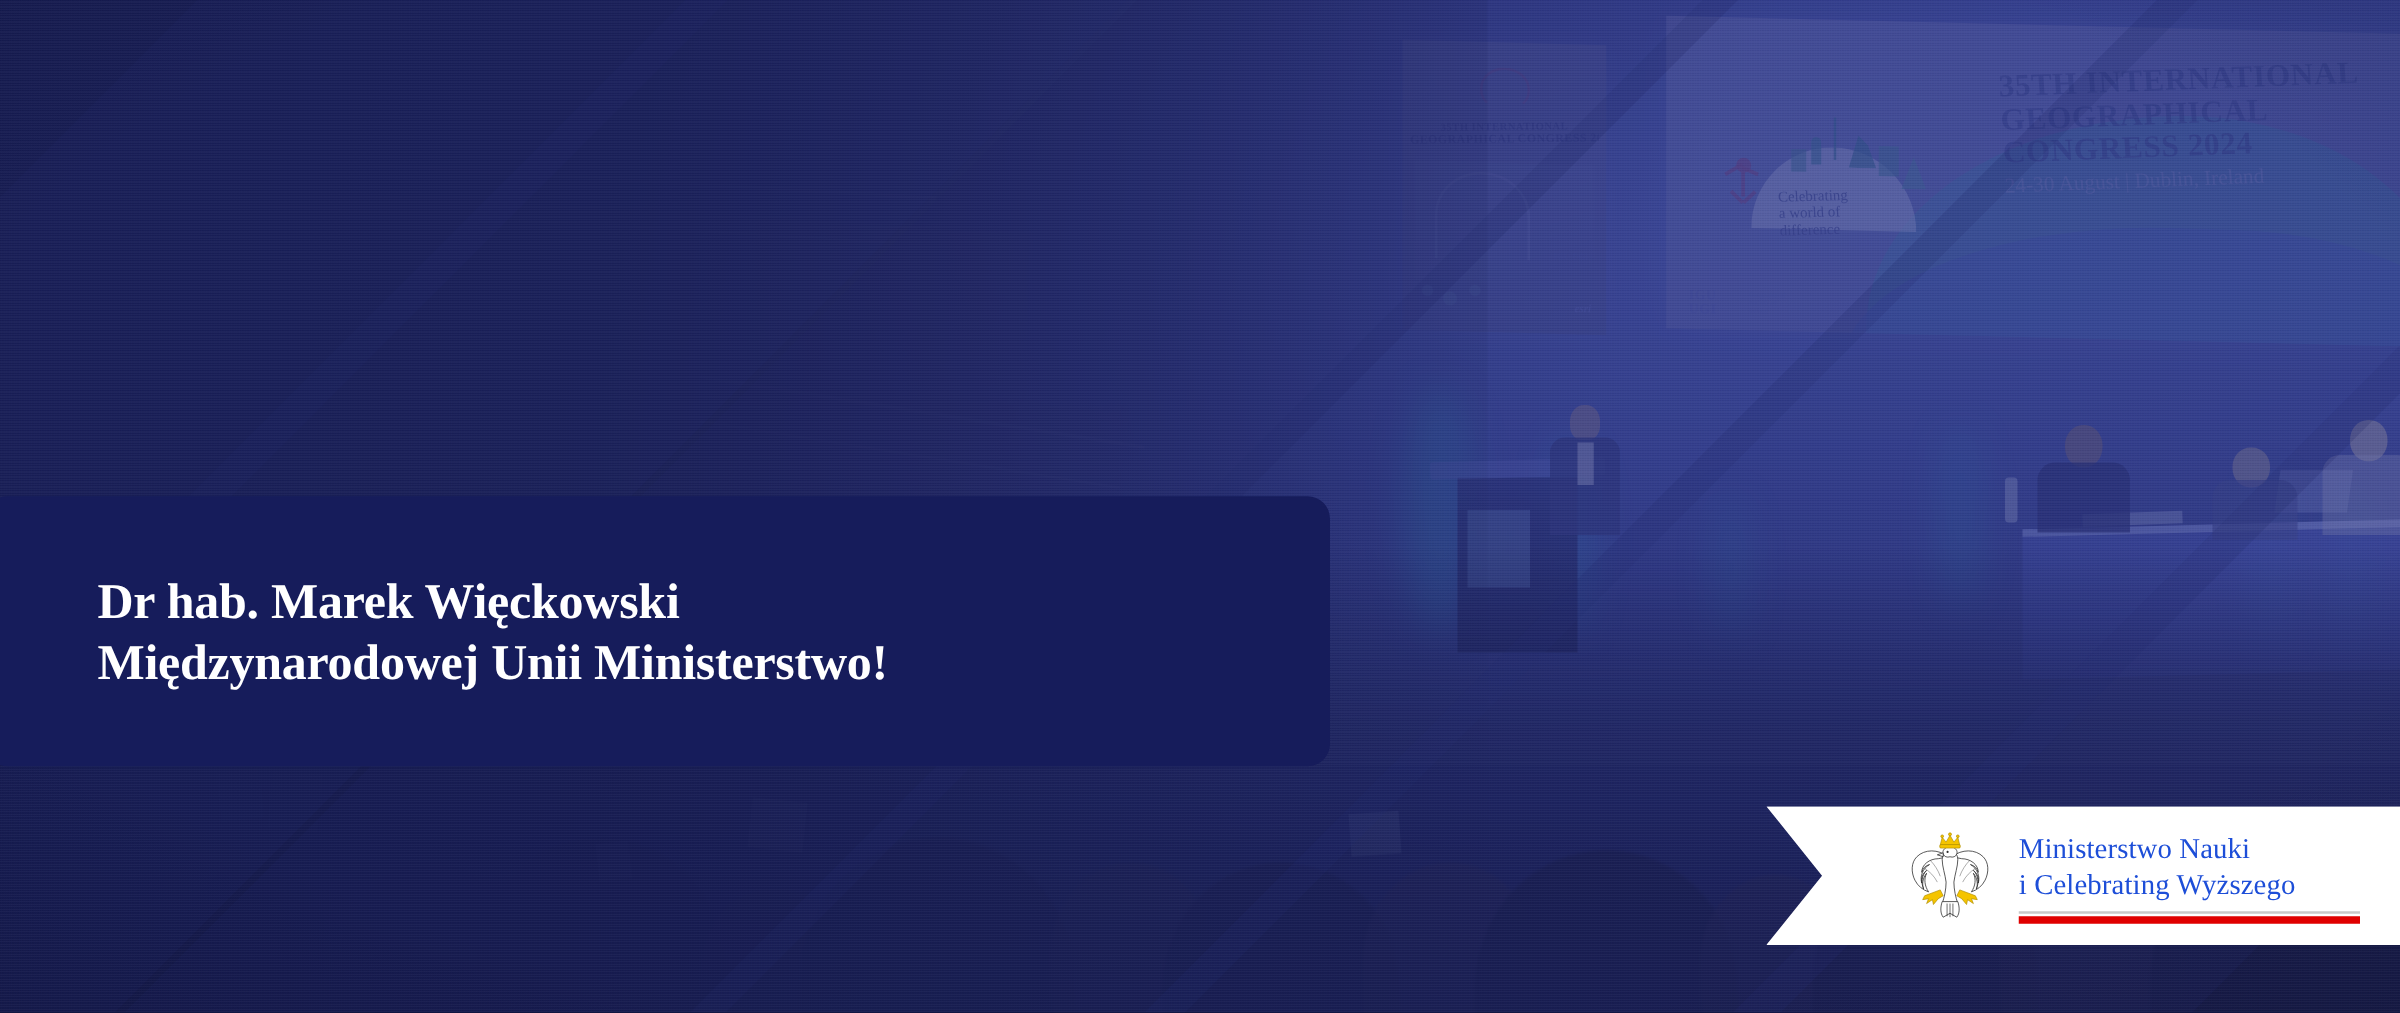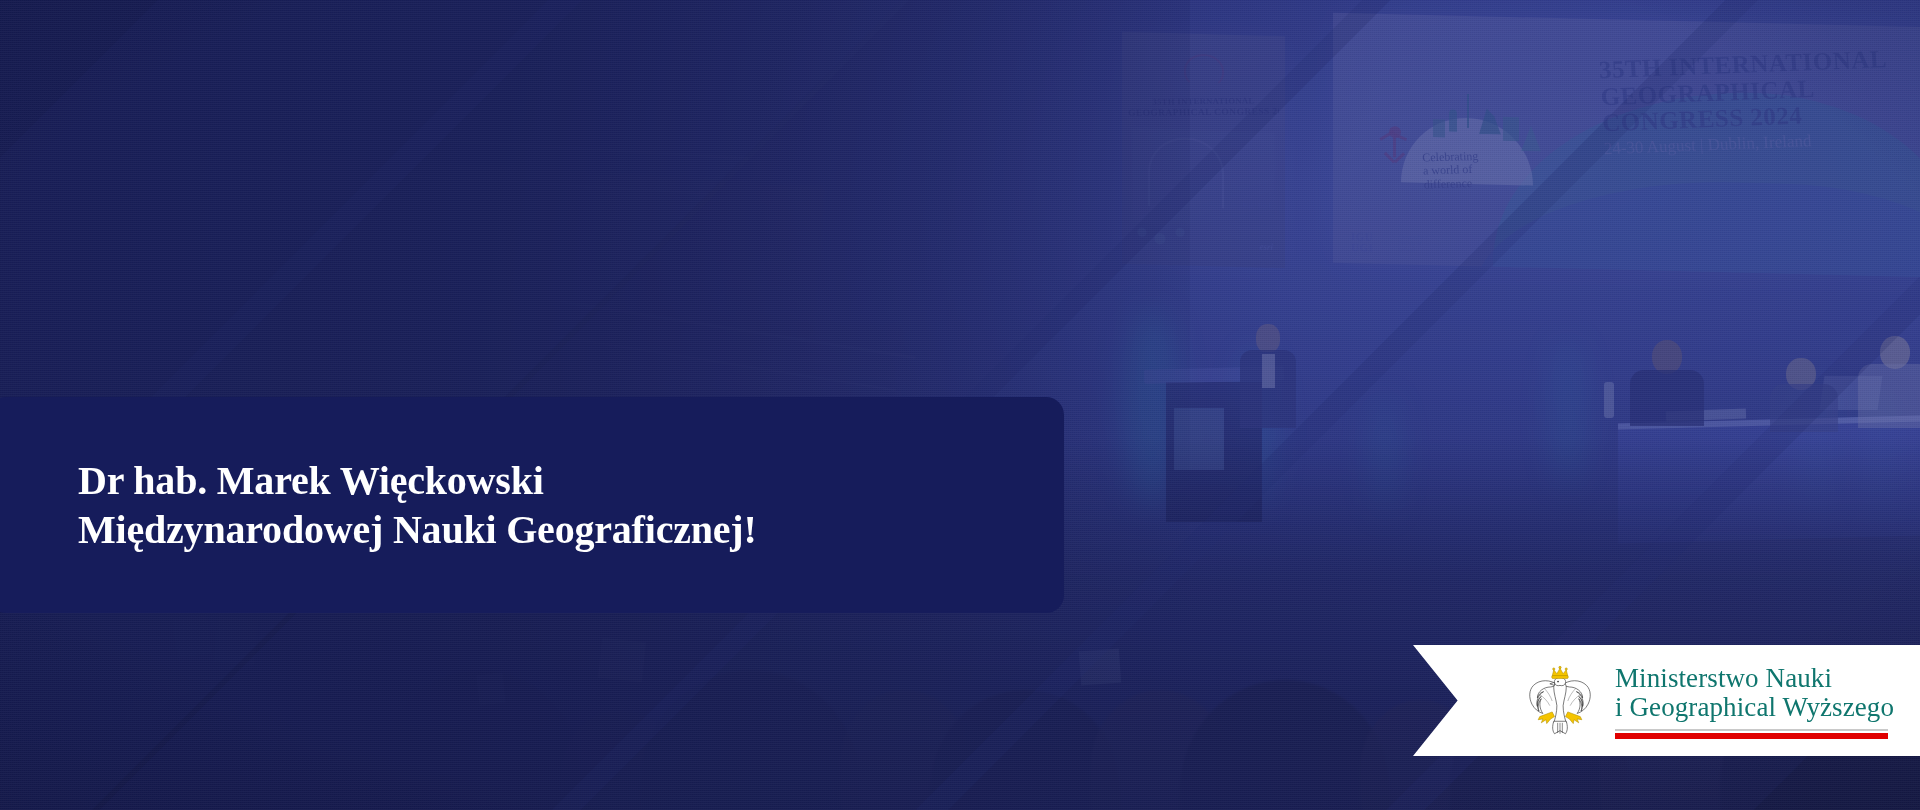--- a/index.html
+++ b/index.html
@@ -289,21 +289,21 @@
     background:#ffffff;
     clip-path:polygon(0 0, 100% 0, 100% 100%, 0 100%, 8.8% 50%);
   }
   .ribbon-inner{
     position:absolute;left:108px;top:0;right:26px;height:100%;
     display:flex;align-items:center;gap:16px;
   }
   .eagle{width:78px;height:78px;flex:0 0 78px;position:relative;}
   .min-text{display:flex;flex-direction:column;justify-content:center;padding-top:2px;}
   .min-text .mt{
-    color:#0f766e;font-size:27px;line-height:29px;font-weight:400;
+    color:#1d4ed8;font-size:23px;line-height:29px;font-weight:400;
     letter-spacing:.1px;white-space:nowrap;
   }
   .rules{margin-top:7px;width:273px;}
   .rules .grey{height:2px;background:#c9c9c9;}
   .rules .red{height:6px;background:#e00000;margin-top:2px;}
 </style>
 </head>
 <body>
 
 <div id="stage">
@@ -448,21 +448,21 @@
         <div class="band b6"></div>
     </div>
 
     <div class="grade"></div>
     <div class="vignette"></div>
     <div class="grain"></div>
   </div>
 
   <div class="titlecard">
     <div class="line">Dr hab. Marek Więckowski</div>
-    <div class="line">Międzynarodowej Nauki Geograficznej!</div>
+    <div class="line">Międzynarodowej Unii Ministerstwo!</div>
   </div>
 
   <div class="ribbon">
     <div class="ribbon-inner">
 
       <div class="eagle">
         <svg viewBox="0 0 100 100" width="78" height="78" aria-hidden="true">
           <g fill="#ffffff" stroke="#2b2b2b" stroke-width="0.8" stroke-linejoin="round">
 
             <path d="M48 30 C38 22 24 22 16 30 C10 36 10 46 14 54 C17 60 22 64 28 66
@@ -505,21 +505,21 @@
 
           <g fill="#f5c400" stroke="#b08e00" stroke-width="0.7">
             <path d="M40 64 L24 70 L22 74 L28 73 L26 78 L32 74 L33 79 L38 73 L43 70 Z"></path>
             <path d="M60 64 L76 70 L78 74 L72 73 L74 78 L68 74 L67 79 L62 73 L57 70 Z"></path>
           </g>
         </svg>
       </div>
 
       <div class="min-text">
         <div class="mt">Ministerstwo Nauki</div>
-        <div class="mt">i Geographical Wyższego</div>
+        <div class="mt">i Celebrating Wyższego</div>
         <div class="rules">
           <div class="grey"></div>
           <div class="red"></div>
         </div>
       </div>
     </div>
   </div>
 
 </div>
 

